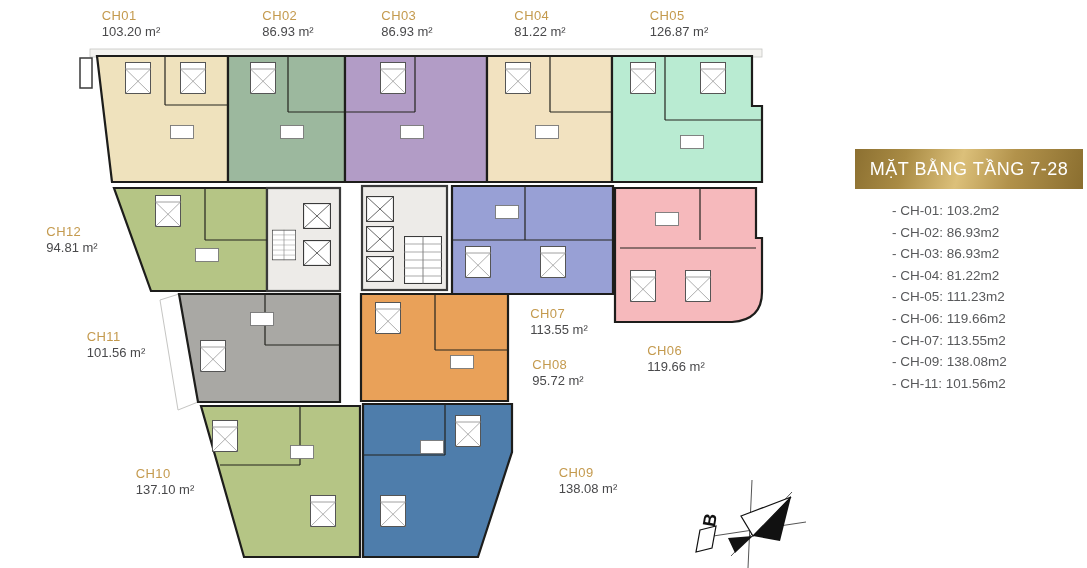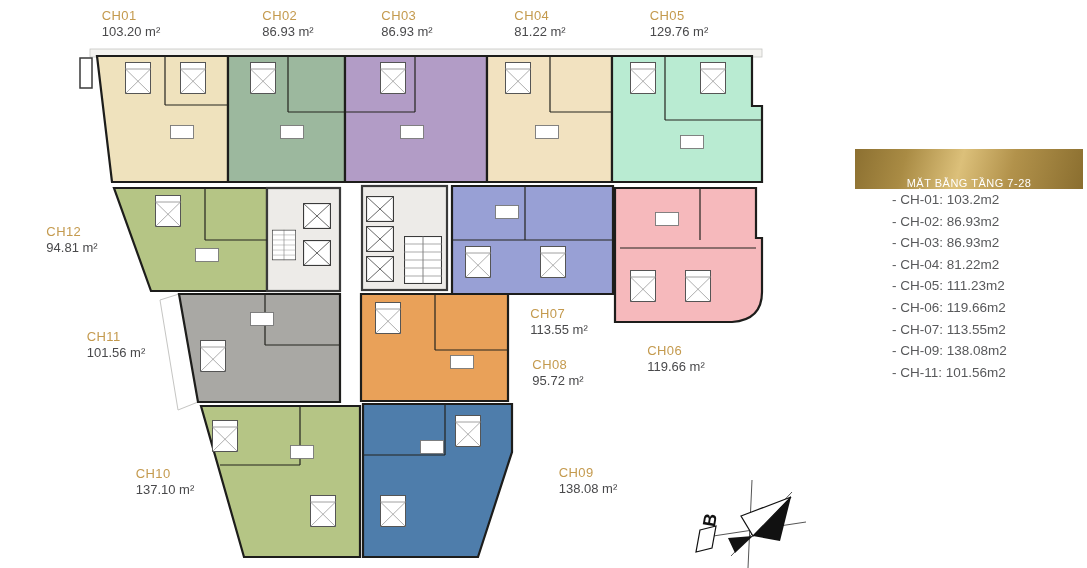--- a/index.html
+++ b/index.html
@@ -3,24 +3,24 @@
 <meta charset="utf-8">
 <style>
   html,body{margin:0;padding:0;background:#ffffff;}
   body{font-family:"Liberation Sans", sans-serif;}
   .screen{position:relative;width:1087px;height:568px;background:#fff;overflow:hidden;}
   svg.plan{position:absolute;left:0;top:0;}
   .plan-label{position:absolute;transform:translateX(-50%);text-align:left;white-space:nowrap;line-height:16px;}
   .u-code{color:#c49a4e;font-size:13px;letter-spacing:.4px;}
   .u-area{color:#49494b;font-size:13px;}
   .legend{position:absolute;left:855px;top:149px;width:228px;}
-  .legend-header{height:40px;display:flex;align-items:flex-end;justify-content:center;
+  .legend-header{height:40px;display:flex;align-items:center;justify-content:center;
     background:linear-gradient(105deg,#8c7031 0%,#a98b44 22%,#dcc07a 46%,#b2924b 68%,#8a6e2f 100%);
-    color:#ffffff;font-size:11px;letter-spacing:.5px;font-weight:500;}
-  .legend-list{padding:0 0 0 37px;background:#fff;}
+    color:#ffffff;font-size:18px;letter-spacing:.5px;font-weight:500;}
+  .legend-list{padding:11px 0 0 37px;background:#fff;}
   .legend-item{font-size:13.5px;color:#58595b;line-height:21.6px;}
 </style>
 </head>
 <body>
 
 <div class="screen">
 
   <svg class="plan" width="1087" height="568" viewBox="0 0 1087 568">
     <defs>
       <symbol id="bed" viewBox="0 0 26 32">
@@ -150,21 +150,21 @@
   <div class="plan-label" style="left:407px;top:8px">
     <div class="u-code">CH03</div>
     <div class="u-area">86.93 m²</div>
   </div>
   <div class="plan-label" style="left:540px;top:8px">
     <div class="u-code">CH04</div>
     <div class="u-area">81.22 m²</div>
   </div>
   <div class="plan-label" style="left:679px;top:8px">
     <div class="u-code">CH05</div>
-    <div class="u-area">129.76 m²</div>
+    <div class="u-area">126.87 m²</div>
   </div>
   <div class="plan-label" style="left:676px;top:343px">
     <div class="u-code">CH06</div>
     <div class="u-area">119.66 m²</div>
   </div>
   <div class="plan-label" style="left:559px;top:306px">
     <div class="u-code">CH07</div>
     <div class="u-area">113.55 m²</div>
   </div>
   <div class="plan-label" style="left:558px;top:357px">

